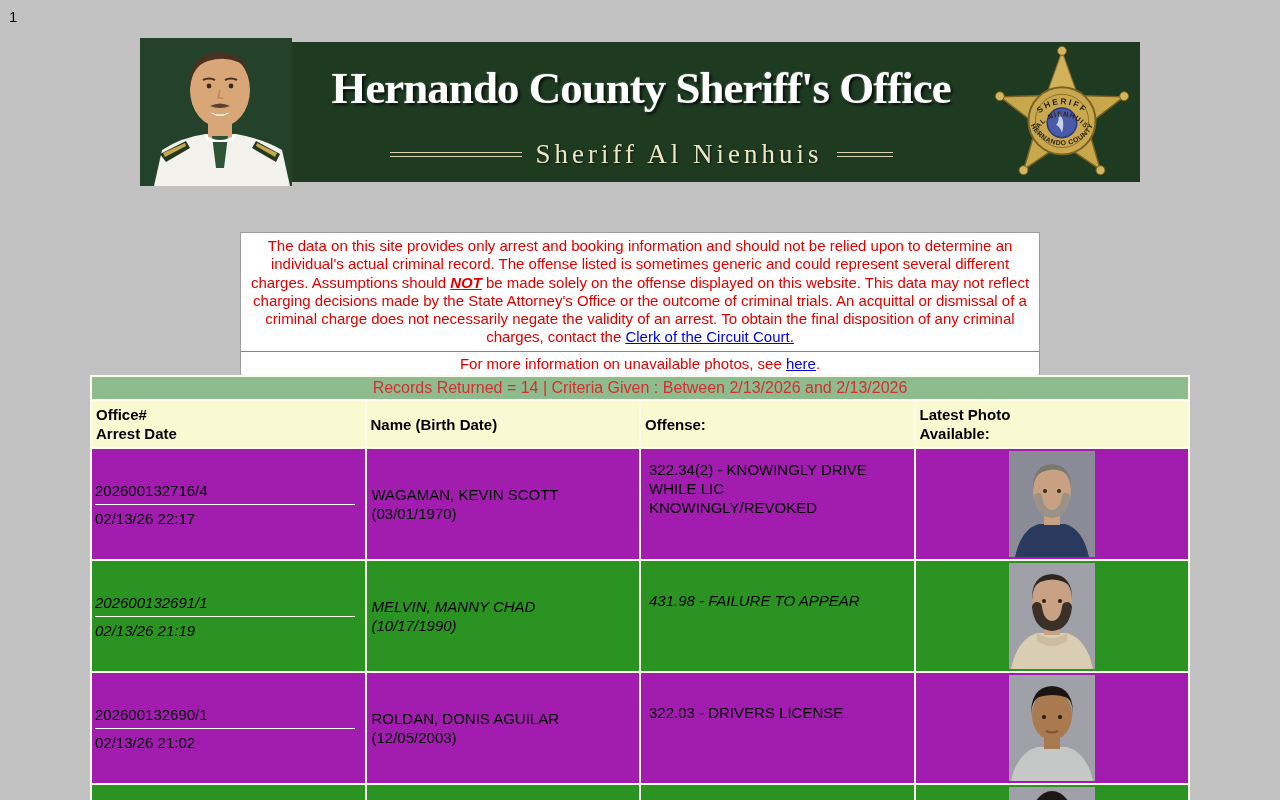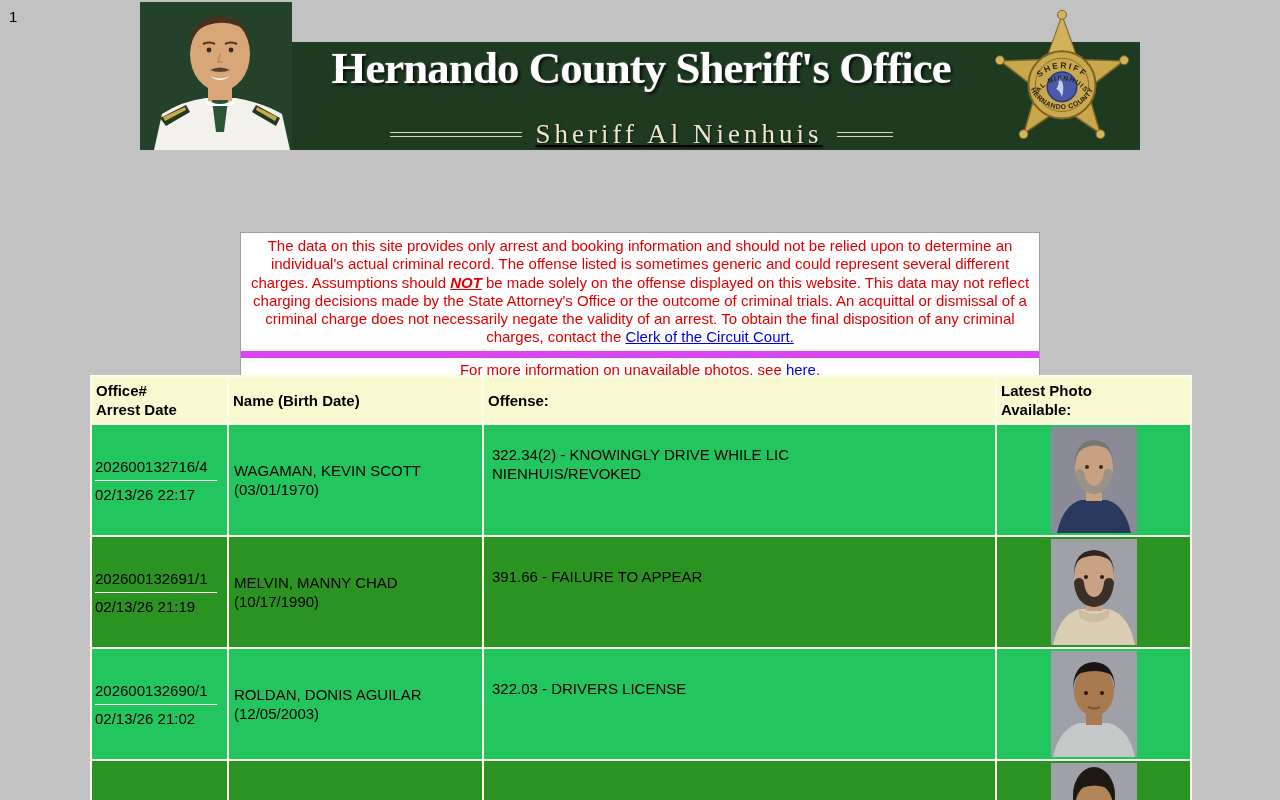--- a/index.html
+++ b/index.html
@@ -11,38 +11,38 @@
     position: relative;
   }
   .page-number {
     position: absolute; top: 8px; left: 9px;
     font-size: 15px; color: #000;
   }
 
   
   .banner {
     position: absolute; top: 42px; left: 140px;
-    width: 1000px; height: 108px;
+    width: 1000px; height: 140px;
     background: #1E3B22;
-    display: flex; align-items: flex-end;
+    display: flex; align-items: center;
   }
   .banner .portrait { flex: 0 0 152px; height: 148px; }
   .banner-center {
     flex: 1 1 auto; display: flex; flex-direction: column;
     align-items: center; justify-content: center; padding-top: 4px;
   }
   .banner-title {
     font-family: "Liberation Serif", serif;
     font-size: 45px; font-weight: 700; letter-spacing: -1px;
     color: #FFFFFF;
     text-shadow: 2px 2px 3px rgba(0,0,0,0.85), 0 0 2px rgba(255,255,255,0.4);
     white-space: nowrap; line-height: 1.1; margin-top: 6px;
   }
   .banner-subtitle-row {
-    display: flex; align-items: center; margin-top: 26px; text-decoration: underline;
+    display: flex; align-items: center; margin-top: 26px;
   }
   .rule-double {
     height: 5px;
     border-top: 1px solid #D9D4B2; border-bottom: 1px solid #D9D4B2;
   }
   .rule-left { width: 132px; margin-right: 14px; }
   .rule-right { width: 56px; margin-left: 14px; }
   .banner-subtitle {
     font-family: "Liberation Serif", serif;
     font-size: 27px; color: #EDE7C6; letter-spacing: 4px;
@@ -52,21 +52,21 @@
   .banner .badge { flex: 0 0 150px; height: 148px; padding: 2px 6px 0 0; }
 
   
   .disclaimer {
     position: absolute; top: 232px; left: 240px;
     width: 800px; background: #FFFFFF;
     border: 1px solid #9E9E9E;
     font-size: 15px; color: #E00000; text-align: center;
   }
   .disclaimer-main { padding: 4px 2px 4px 2px; line-height: 18.3px; }
-  .disclaimer-photos { border-top: 7px solid #d946ef; padding: 3px 2px; line-height: 17px; }
+  .disclaimer-photos { border-top: 1px solid #d946ef; padding: 3px 2px; line-height: 17px; }
   .not-word { font-weight: bold; font-style: italic; text-decoration: underline; }
   .disclaimer a { color: #0000E0; text-decoration: underline; cursor: pointer; }
 
   
   table.records {
     position: absolute; top: 375px; left: 90px;
     width: 1100px; border-collapse: collapse;
     table-layout: fixed;
     font-size: 15px; color: #000;
   }
@@ -77,22 +77,22 @@
     border-top: none;
   }
   tr.header-row td {
     background: #FAFAD2; height: 48px;
     font-weight: bold; padding-left: 4px; line-height: 19px;
   }
   .col-report { width: 137px; }
   .col-name { width: 255px; margin-left: 36px; }
   .col-offense { width: 513px; }
   .col-photo { width: 195px; }
-  tr.row-light td { background: #22c55e; }
-  tr.row-dark td { background: #2A9322; }
+  tr.row-light td { background: #a21caf; }
+  tr.row-dark td { background: #2A9322; font-style: italic; }
   tr.data-row td { height: 111px; }
   td.report-cell { padding: 0 2px 0 3px; }
   td.report-cell hr {
     border: none; border-top: 1px solid #FDFDF2;
     margin: 5px 8px 5px 0;
   }
   td.name-cell { padding-left: 5px; line-height: 19px; }
   td.offense-cell { padding: 0 4px 32px 8px; line-height: 19px; }
   .cell-line { display: block; }
   td.photo-cell { text-align: center; }
@@ -178,20 +178,23 @@
   <div class="disclaimer-main">
     <span>The data on this site provides only arrest and booking information and should not be relied upon to determine an individual's actual criminal record. The offense listed is sometimes generic and could represent several different charges.  Assumptions should </span><span class="not-word">NOT</span><span> be made solely on the offense displayed on this website.  This data may not reflect charging decisions made by the State Attorney's Office or the outcome of criminal trials. An acquittal or dismissal of a criminal charge does not necessarily negate the validity of an arrest. To obtain the final disposition of any criminal charges, contact the </span><a href="#">Clerk of the Circuit Court.</a>
   </div>
   <div class="disclaimer-photos">
     <span>For more information on unavailable photos, see </span><a href="#">here</a><span>.</span>
   </div>
 </div>
 
 <table class="records">
   <tbody>
+      <tr>
+    <td class="caption-cell" colspan="4">Records Returned = 14 | Criteria Given : Between 2/13/2026 and 2/13/2026</td>
+  </tr>
   <tr class="header-row">
     <td class="col-report">
       <span class="cell-line">Office#</span>
       <span class="cell-line">Arrest Date</span>
     </td>
     <td class="col-name">Name (Birth Date)</td>
     <td class="col-offense">Offense:</td>
     <td class="col-photo">
       <span class="cell-line">Latest Photo</span>
       <span class="cell-line">Available:</span>
@@ -203,21 +206,21 @@
       <span class="cell-line">202600132716/4</span>
       <hr>
       <span class="cell-line">02/13/26 22:17</span>
     </td>
     <td class="name-cell">
       <span class="cell-line">WAGAMAN, KEVIN SCOTT</span>
       <span class="cell-line">(03/01/1970)</span>
     </td>
     <td class="offense-cell">
       <span class="cell-line">322.34(2) - KNOWINGLY DRIVE WHILE LIC</span>
-      <span class="cell-line">NIENHUIS/REVOKED</span>
+      <span class="cell-line">KNOWINGLY/REVOKED</span>
     </td>
     <td class="photo-cell">
       <svg class="mugshot" viewBox="0 0 86 106" xmlns="http://www.w3.org/2000/svg">
         <rect width="86" height="106" fill="#8B8B97"></rect>
         <path d="M6,106 Q12,78 30,73 L56,73 Q74,78 80,106 Z" fill="#2A3A5E"></path>
         <rect x="35" y="56" width="16" height="18" fill="#C8A182"></rect>
         <ellipse cx="43" cy="40" rx="19" ry="24" fill="#C8A182"></ellipse>
         <path d="M24,40 Q23,14 43,13 Q63,14 62,40 Q62,24 55,21 Q44,16 33,21 Q24,25 24,40 Z" fill="#77776E"></path>
         <circle cx="36" cy="40" r="2" fill="#3A2A1E"></circle>
         <circle cx="50" cy="40" r="2" fill="#3A2A1E"></circle>
@@ -230,21 +233,21 @@
     <td class="report-cell">
       <span class="cell-line">202600132691/1</span>
       <hr>
       <span class="cell-line">02/13/26 21:19</span>
     </td>
     <td class="name-cell">
       <span class="cell-line">MELVIN, MANNY CHAD</span>
       <span class="cell-line">(10/17/1990)</span>
     </td>
     <td class="offense-cell">
-      <span class="cell-line">391.66 - FAILURE TO APPEAR</span>
+      <span class="cell-line">431.98 - FAILURE TO APPEAR</span>
       <span class="cell-line"></span>
     </td>
     <td class="photo-cell">
       <svg class="mugshot" viewBox="0 0 86 106" xmlns="http://www.w3.org/2000/svg">
         <rect width="86" height="106" fill="#9FA0A8"></rect>
         <path d="M2,106 Q8,76 28,70 L58,70 Q78,76 84,106 Z" fill="#D9CDB4"></path>
         <path d="M28,70 Q43,80 58,70 L58,78 Q43,88 28,78 Z" fill="#CBBD9E"></path>
         <rect x="35" y="54" width="16" height="18" fill="#C9A184"></rect>
         <ellipse cx="43" cy="38" rx="20" ry="25" fill="#C9A184"></ellipse>
         <path d="M23,38 Q22,12 43,11 Q64,12 63,38 Q63,22 55,19 Q44,14 31,19 Q23,23 23,38 Z" fill="#2E2620"></path>

